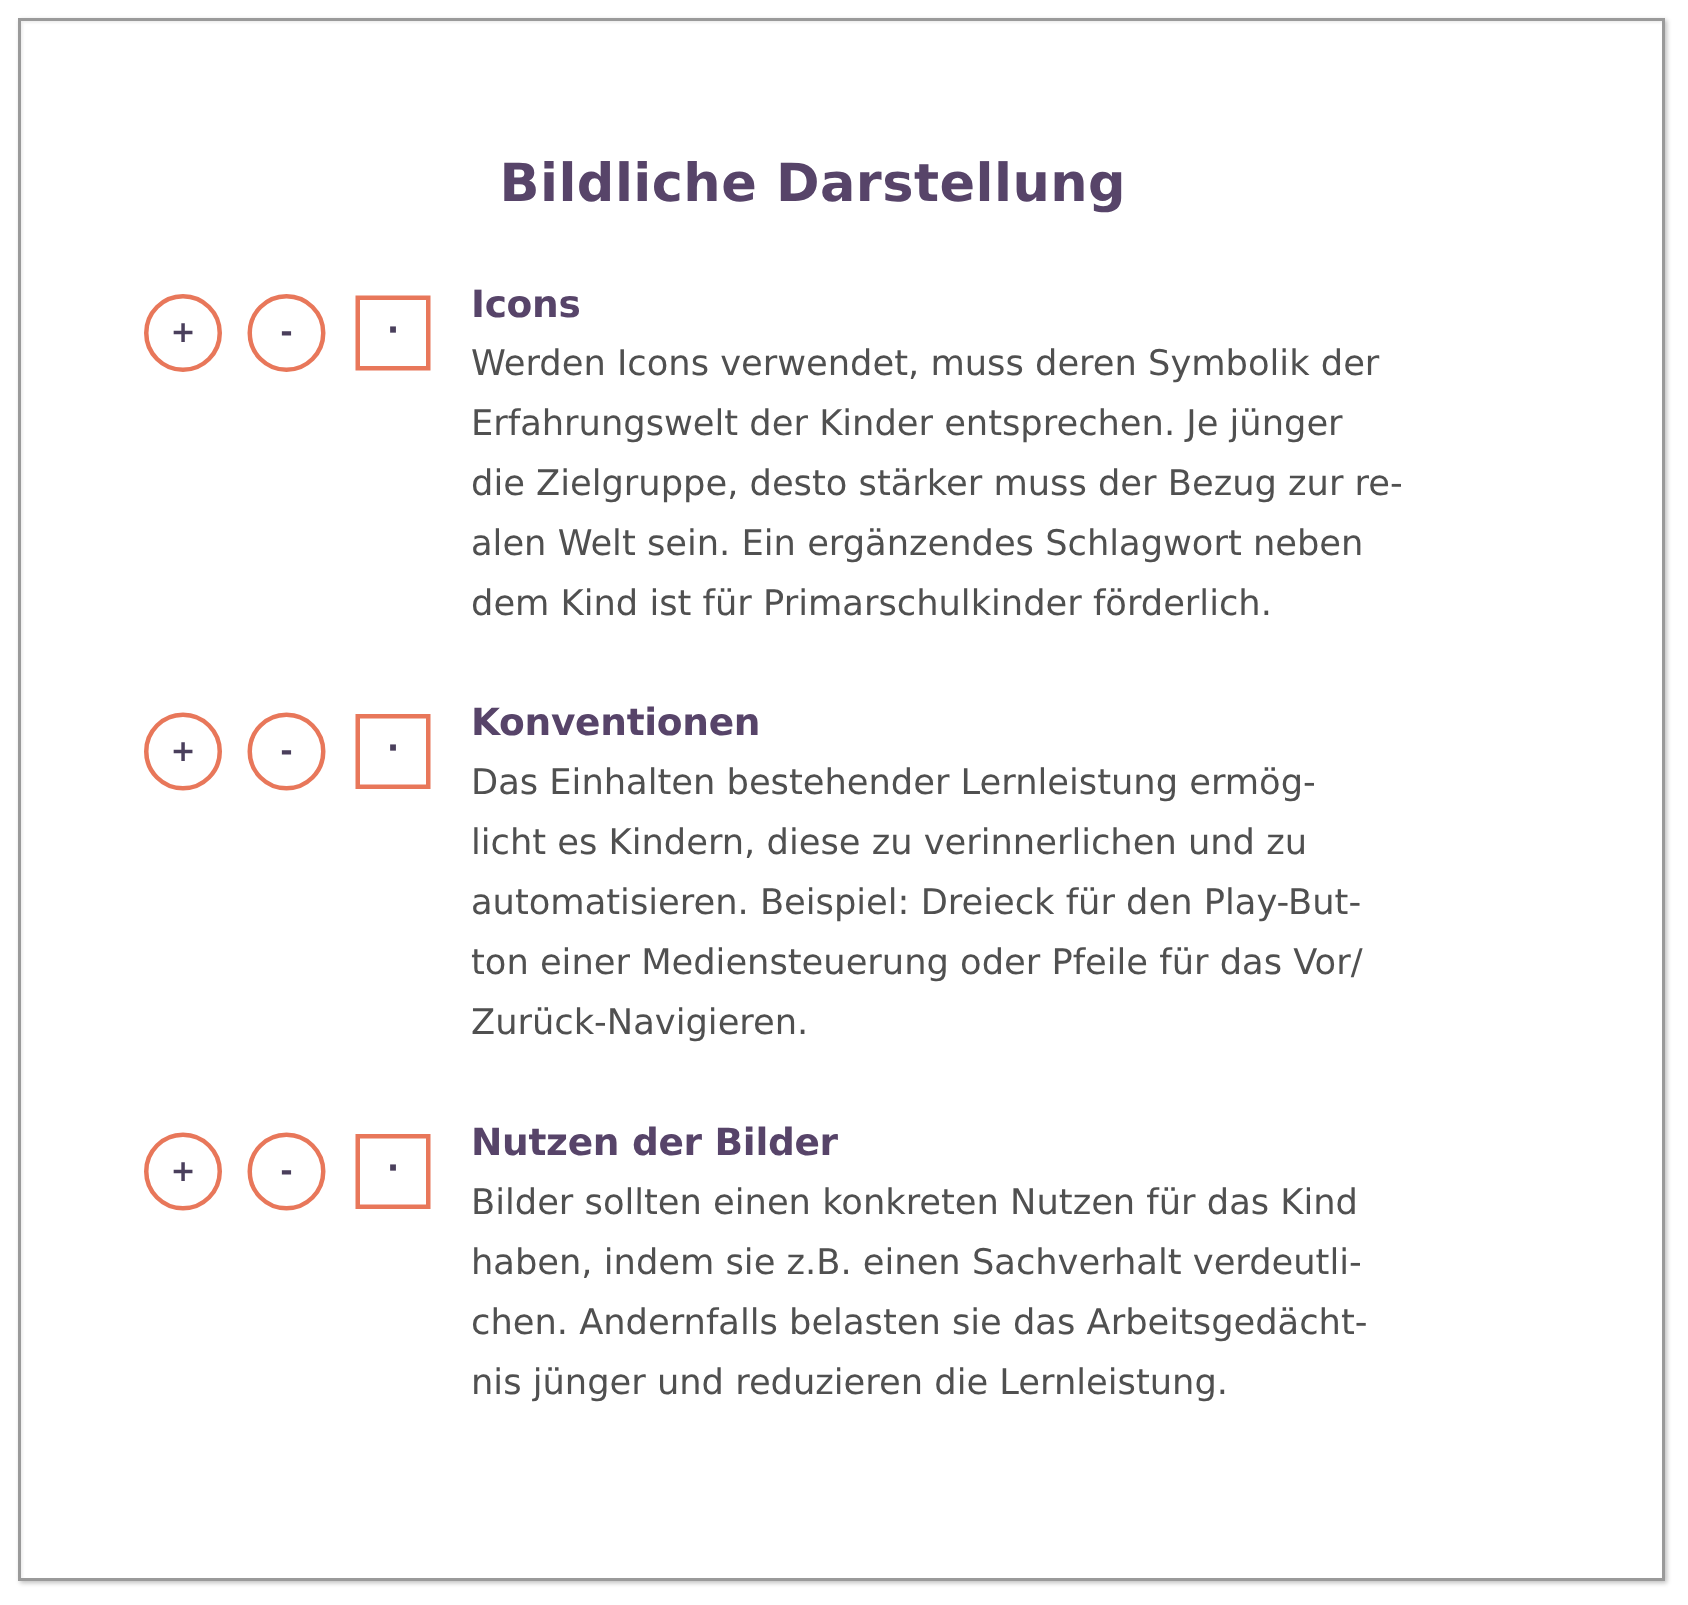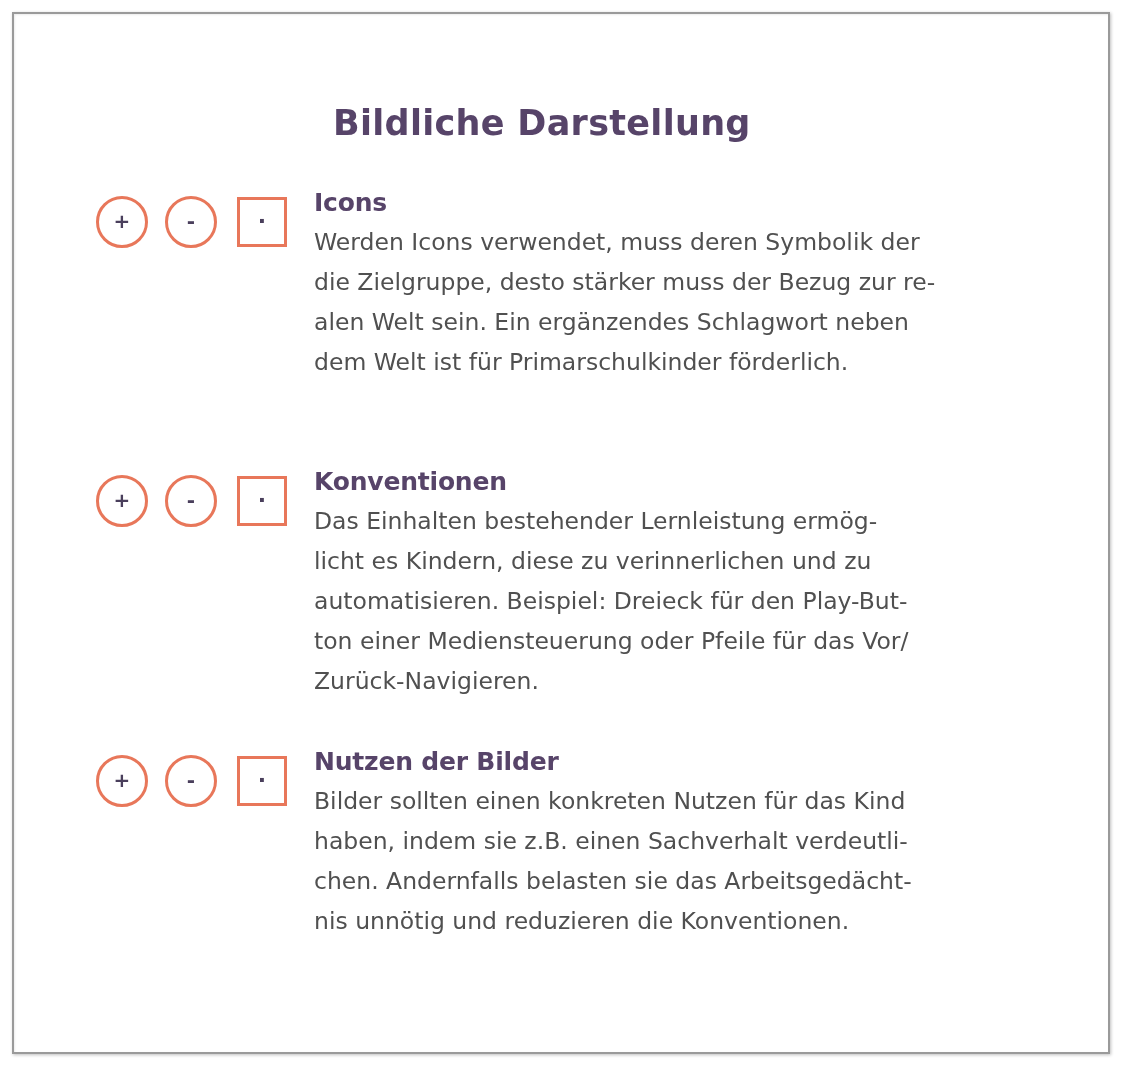--- a/index.html
+++ b/index.html
@@ -111,23 +111,24 @@
         <span class="glyph">-</span>
       </div>
     <div class="ico square">
         <span class="glyph">·</span>
       </div>
   </div>
   <div class="content">
     <h2 class="heading">Icons</h2>
     <p class="body-text">
       <span class="line">Werden Icons verwendet, muss deren Symbolik der</span>
+      <span class="line">Erfahrungswelt der Kinder entsprechen. Je jünger</span>
       <span class="line">die Zielgruppe, desto stärker muss der Bezug zur re-</span>
       <span class="line">alen Welt sein. Ein ergänzendes Schlagwort neben</span>
-      <span class="line">dem Welt ist für Primarschulkinder förderlich.</span>
+      <span class="line">dem Kind ist für Primarschulkinder förderlich.</span>
     </p>
   </div>
 </div>
 
 <div class="section" style="top:475px;">
   <div class="icons-row">
     <div class="ico circle plus">
         <span class="glyph">+</span>
       </div>
     <div class="ico circle minus">
@@ -160,16 +161,16 @@
     <div class="ico square">
         <span class="glyph">·</span>
       </div>
   </div>
   <div class="content">
     <h2 class="heading">Nutzen der Bilder</h2>
     <p class="body-text">
       <span class="line">Bilder sollten einen konkreten Nutzen für das Kind</span>
       <span class="line">haben, indem sie z.B. einen Sachverhalt verdeutli-</span>
       <span class="line">chen. Andernfalls belasten sie das Arbeitsgedächt-</span>
-      <span class="line">nis unnötig und reduzieren die Konventionen.</span>
+      <span class="line">nis jünger und reduzieren die Lernleistung.</span>
     </p>
   </div>
 </div>
 
 </body></html>

